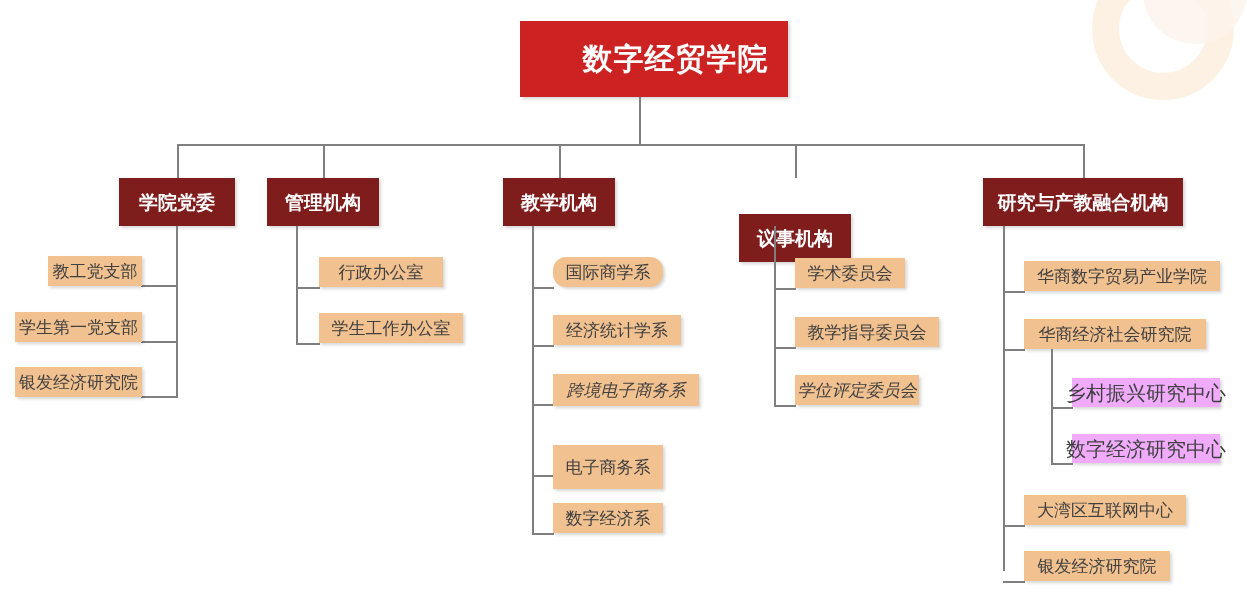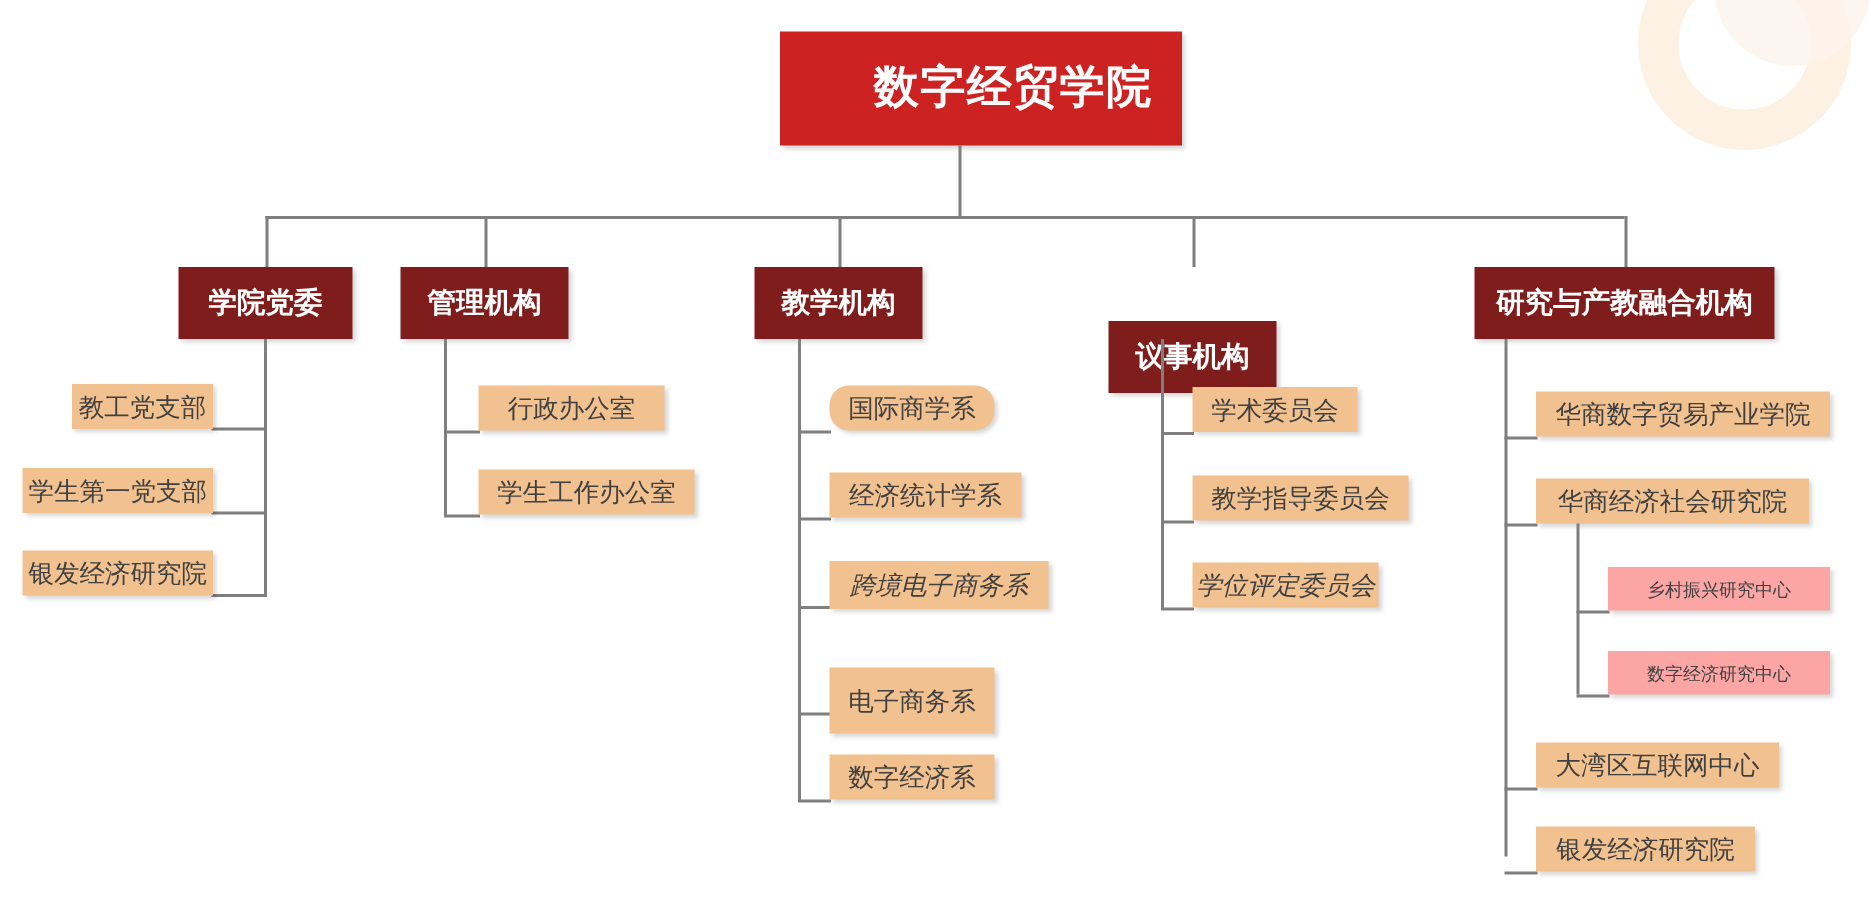--- a/index.html
+++ b/index.html
@@ -60,23 +60,23 @@
     font-size:19px;
     font-weight:bold;
   }
   .node.lvl3{
     background:#f2c190;
     color:#404040;
     font-size:17px;
     font-weight:normal;
   }
   .node.lvl4{
-    background:#fca5a5;
+    background:#f0abfc;
     color:#404040;
-    font-size:12px;
+    font-size:20px;
     font-weight:normal;
   }
 </style>
 </head>
 <body>
 
 <div id="canvas">
 
   <div class="watermark wm-ring"></div>
   <div class="watermark wm-disc"></div>

